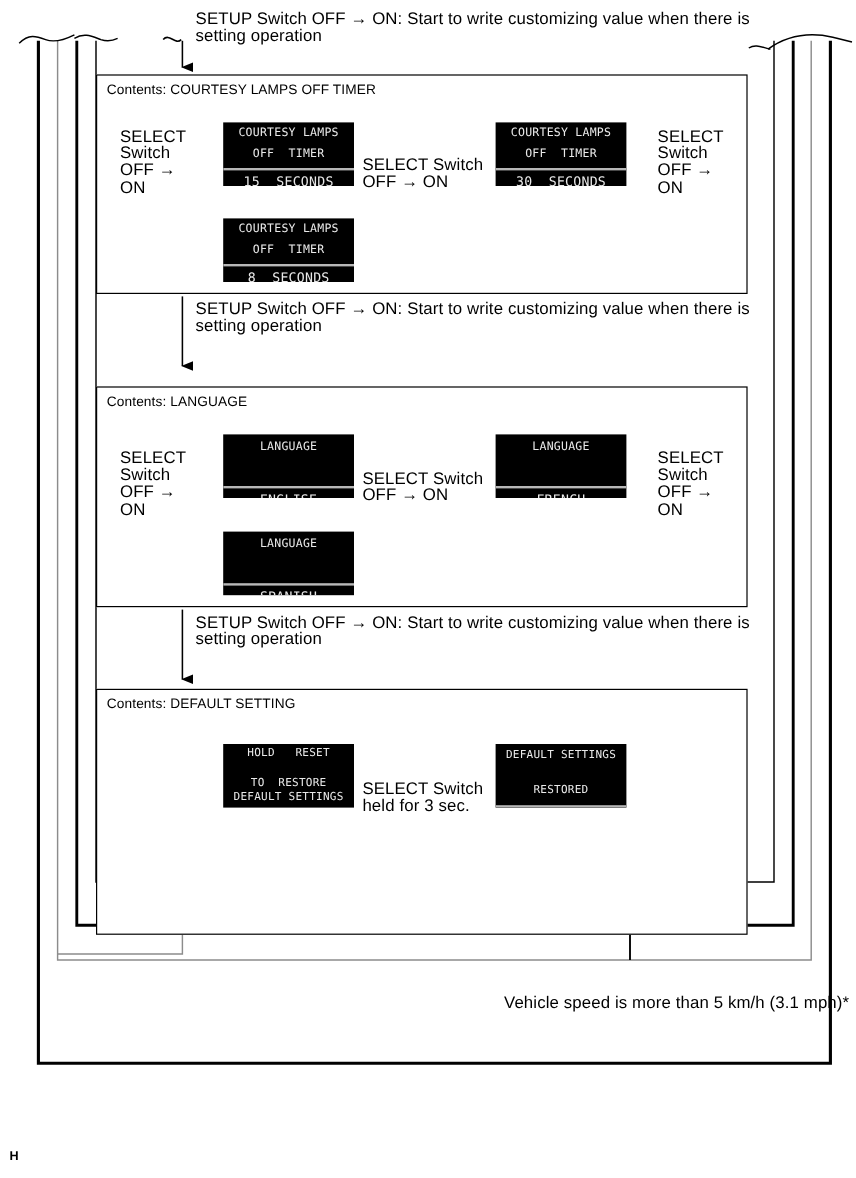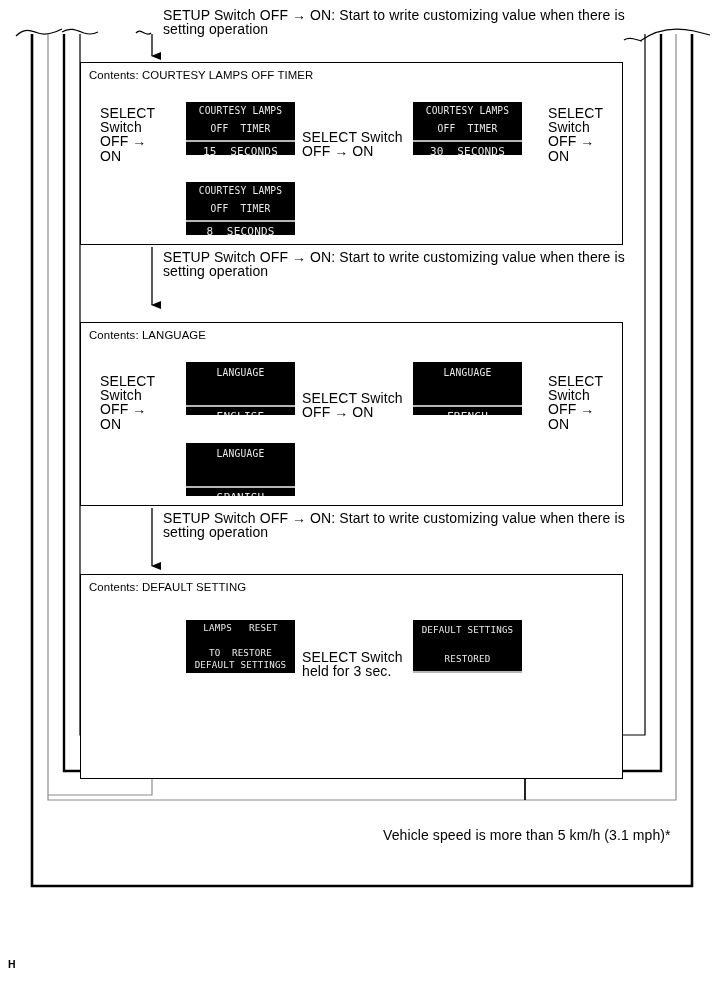--- a/index.html
+++ b/index.html
@@ -249,21 +249,21 @@
   </div>
 
   <div class="panel" style="left:80px; top:574px; width:543px; height:205px;">
     <div class="panel-title">Contents: DEFAULT SETTING</div>
   </div>
 
   <div class="txt" style="left:302px; top:650px;">SELECT Switch
 held for 3 sec.</div>
 
   <div class="lcd" style="left:186px; top:620px; width:109px; height:53px;">
-    <div class="ln" style="margin-top:3px; font-size:9.2px;">LAMPS   RESET</div>
+    <div class="ln" style="margin-top:3px; font-size:9.2px;">HOLD   RESET</div>
     <div class="ln" style="margin-top:16px; font-size:9.2px;">TO  RESTORE</div>
     <div class="ln" style="margin-top:3px; font-size:9.2px;">DEFAULT SETTINGS</div>
     <div class="sep" style="margin-top:3px;"></div>
     <div class="val" style="margin-top:4px;">&nbsp;</div>
   </div>
 
   <div class="lcd" style="left:413px; top:620px; width:109px; height:53px;">
     <div class="ln" style="margin-top:5px; font-size:9.2px;">DEFAULT SETTINGS</div>
     <div class="ln" style="margin-top:20px; font-size:9.2px;">RESTORED</div>
     <div class="sep" style="margin-top:8px;"></div>
@@ -272,17 +272,17 @@
 
   <div class="txt" style="left:163px; top:8px;"><span>SETUP Switch OFF → ON: Start to write customizing value when there is</span>
 <span>setting operation</span></div>
 
   <div class="txt" style="left:163px; top:250px;"><span>SETUP Switch OFF → ON: Start to write customizing value when there is</span>
 <span>setting operation</span></div>
 
   <div class="txt" style="left:163px; top:511px;"><span>SETUP Switch OFF → ON: Start to write customizing value when there is</span>
 <span>setting operation</span></div>
 
-  <div class="txt" style="left:383px; top:828px;">Vehicle speed is more than 5 km/h (3.1 mph)*</div>
+  <div class="txt" style="left:420px; top:828px;">Vehicle speed is more than 5 km/h (3.1 mph)*</div>
 
   <div class="corner-h">H</div>
 
 </div>
 
 </body></html>

